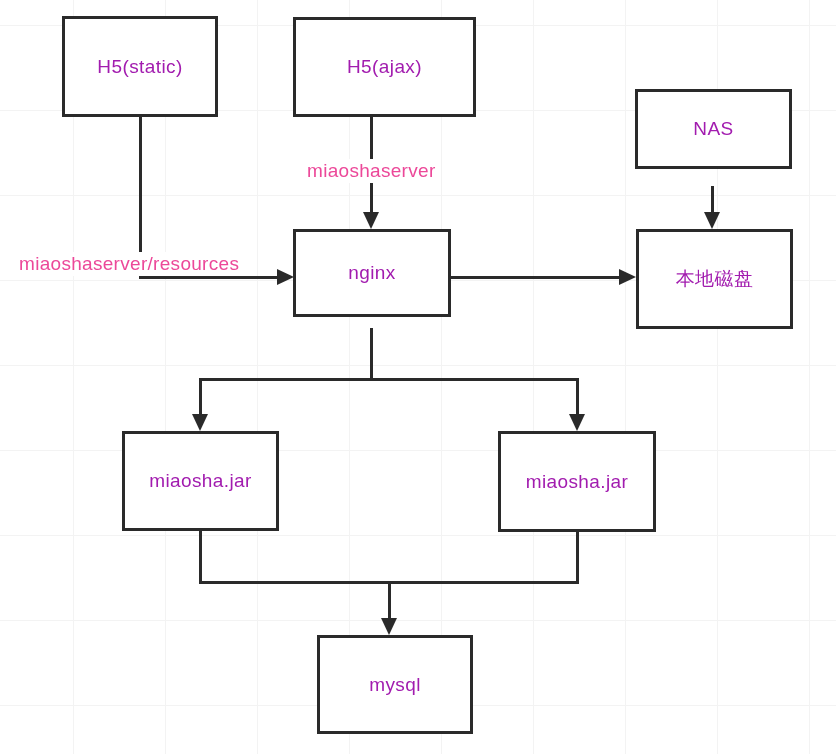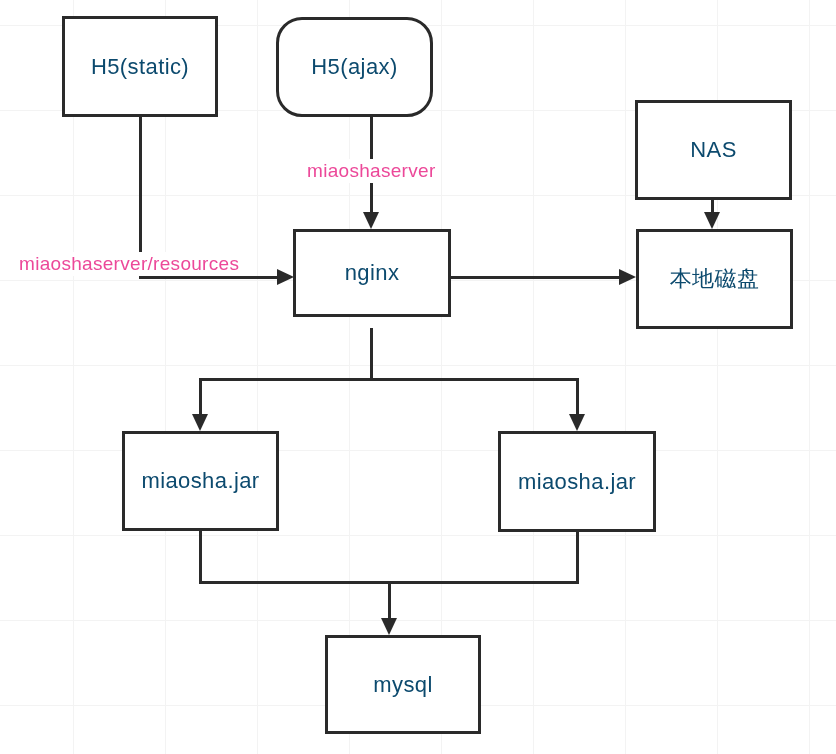--- a/index.html
+++ b/index.html
@@ -22,23 +22,23 @@
     color: #3b3b3b;
   }
   .node {
     position: absolute;
     box-sizing: border-box;
     border: 3px solid #2a2a2a;
     background: #ffffff;
     display: flex;
     align-items: center;
     justify-content: center;
-    font-size: 22px;
+    font-size: 19px;
     letter-spacing: 0.4px;
-    color: #0c4a6e;
+    color: #a21caf;
     white-space: nowrap;
   }
   .line {
     position: absolute;
     background: #2a2a2a;
   }
   .arrow {
     position: absolute;
     width: 0;
     height: 0;
@@ -58,27 +58,27 @@
     background: #ffffff;
     font-size: 19px;
     letter-spacing: 0.3px;
     color: #ec4899;
     white-space: nowrap;
     padding: 1px 3px;
   }
 
   
   #n-h5static   { left: 62px;  top: 16px;  width: 156px; height: 101px; }
-  #n-h5ajax     { left: 276px; top: 17px;  width: 157px; height: 100px; border-radius: 26px; }
-  #n-nas        { left: 635px; top: 100px;  width: 157px; height: 100px; }
+  #n-h5ajax     { left: 293px; top: 17px;  width: 183px; height: 100px; }
+  #n-nas        { left: 635px; top: 89px;  width: 157px; height: 80px; }
   #n-nginx      { left: 293px; top: 229px; width: 158px; height: 88px; }
   #n-localdisk  { left: 636px; top: 229px; width: 157px; height: 100px; }
   #n-mjleft     { left: 122px; top: 431px; width: 157px; height: 100px; }
   #n-mjright    { left: 498px; top: 431px; width: 158px; height: 101px; }
-  #n-mysql      { left: 325px; top: 635px; width: 156px; height: 99px;  }
+  #n-mysql      { left: 317px; top: 635px; width: 156px; height: 99px;  }
 
   
   #e1-v  { left: 139px; top: 115px; width: 3px;   height: 164px; }
   #e1-h  { left: 139px; top: 276px; width: 140px; height: 3px;   }
   #e1-a  { left: 277px; top: 269px; }
   #e1-l  { left: 16px;  top: 252px; }
 
   #e2-v  { left: 370px; top: 117px; width: 3px;   height: 97px;  }
   #e2-a  { left: 363px; top: 212px; }
   #e2-l  { left: 304px; top: 159px; }

